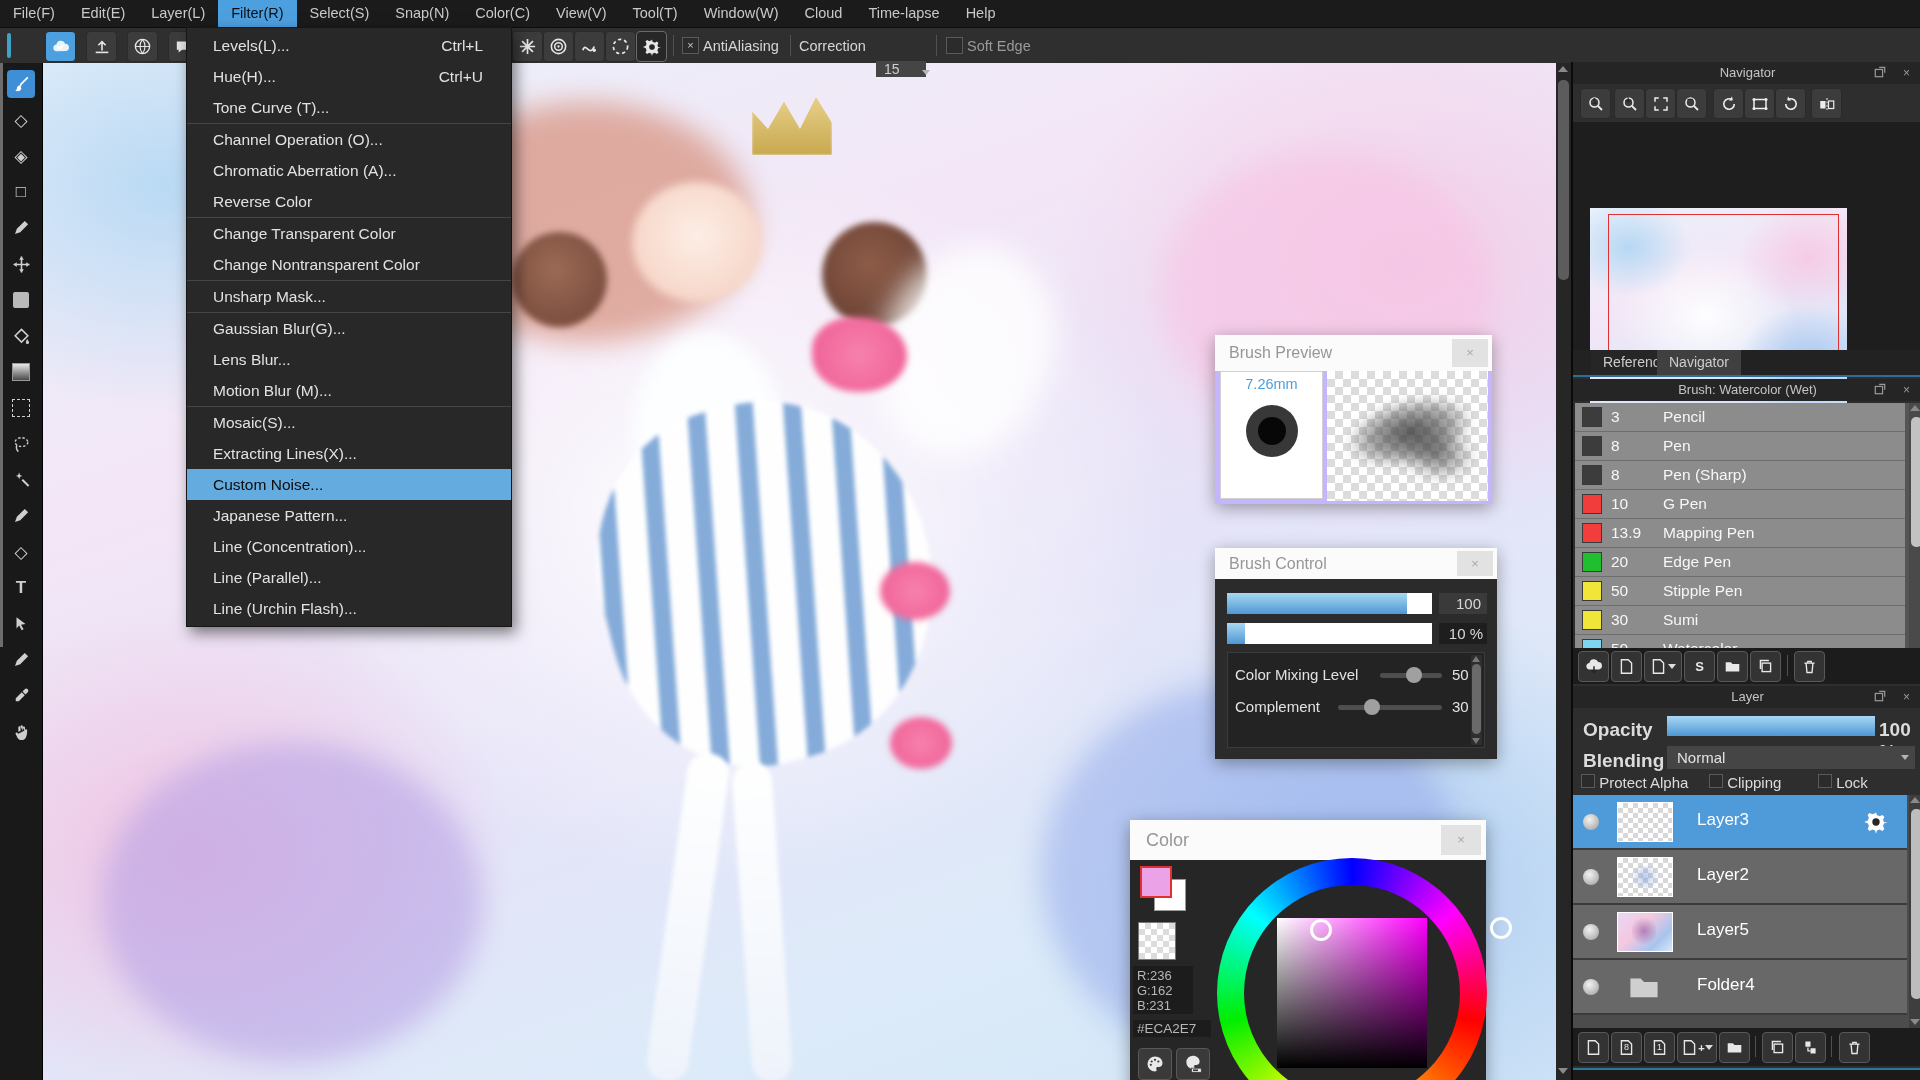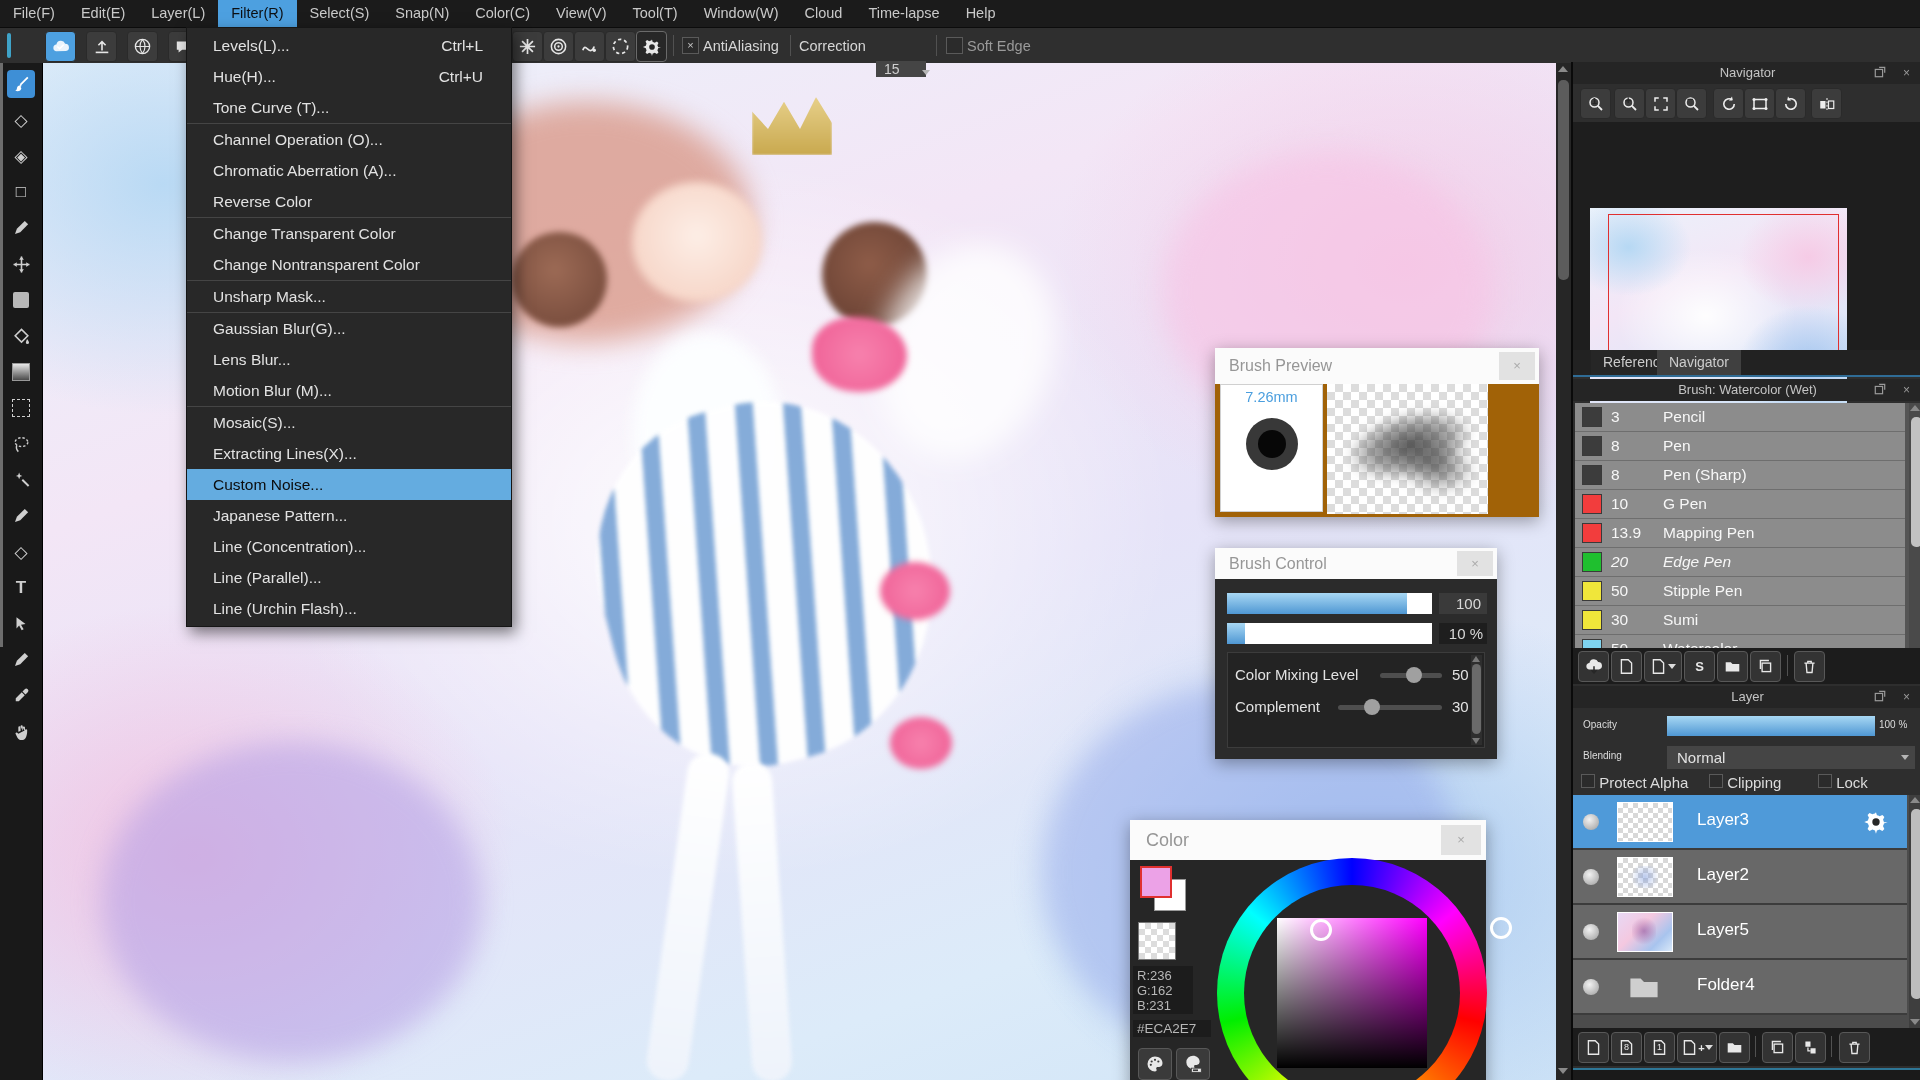--- a/index.html
+++ b/index.html
@@ -68,21 +68,21 @@
   .red-rect{position:absolute;left:18px;top:6px;right:8px;bottom:48px;border:1.5px solid #e03030;}
   .tab{position:absolute;top:0;height:25px;line-height:25px;font-size:14px;color:#cccccc;padding:0 12px;background:#262626;}
   .tab.active{background:#404040;}
   .brush-row{position:absolute;left:0;width:330px;height:28px;background:#8c8c8c;border-bottom:1px solid #6e6e6e;
              color:#f7f7f7;font-size:15.5px;line-height:28px;}
   .b-swatch{position:absolute;left:7px;top:4px;width:20px;height:20px;border:1px solid #3a3a3a;box-sizing:border-box;}
   .b-size{position:absolute;left:36px;width:44px;}
   .b-name{position:absolute;left:88px;}
   .act-btn{position:absolute;width:29px;height:29px;background:#333;border:1px solid #585858;border-radius:4px;
            display:flex;align-items:center;justify-content:center;color:#e8e8e8;font-size:13px;}
-  .lbl{font-size:10px;color:#dcdcdc;}
+  .lbl{font-size:19px;color:#dcdcdc;font-weight:bold;}
   .layer-row{position:absolute;left:0;width:334px;height:53px;background:#686868;border-bottom:2px solid #3c3c3c;}
   .layer-row.sel{background:#4f9ad9;}
   .vis-dot{position:absolute;left:10px;top:19px;width:16px;height:16px;border-radius:50%;
            background:radial-gradient(circle at 40% 35%,#f2f2f2,#9c9c9c);}
   .l-thumb{position:absolute;left:44px;top:7px;width:54px;height:38px;background:#fff;border:1px solid #fff;
            background:repeating-conic-gradient(#d8d8d8 0% 25%,#ffffff 0% 50%) 0 0/10px 10px;}
   .l-name{position:absolute;left:124px;top:15px;font-size:17px;color:#fff;}
   
   .fpanel{position:absolute;z-index:50;box-shadow:0 4px 16px rgba(0,0,0,.35);}
   .ftitle{position:absolute;left:0;top:0;width:100%;background:#fbfbfb;color:#969696;}
@@ -522,21 +522,21 @@
     <div class="brush-row" style="top:87px;">
         <span class="b-swatch" style="background-color: rgb(242, 61, 61);"></span>
         <span class="b-size">10</span>
         <span class="b-name">G Pen</span>
       </div>
     <div class="brush-row" style="top:116px;">
         <span class="b-swatch" style="background-color: rgb(242, 61, 61);"></span>
         <span class="b-size">13.9</span>
         <span class="b-name">Mapping Pen</span>
       </div>
-    <div class="brush-row" style="top:145px;font-style:italic;">
+    <div class="brush-row" style="top:145px;">
         <span class="b-swatch" style="background-color: rgb(31, 191, 47);"></span>
         <span class="b-size">20</span>
         <span class="b-name">Edge Pen</span>
       </div>
     <div class="brush-row" style="top:174px;">
         <span class="b-swatch" style="background-color: rgb(240, 230, 58);"></span>
         <span class="b-size">50</span>
         <span class="b-name">Stipple Pen</span>
       </div>
     <div class="brush-row" style="top:203px;">
@@ -704,21 +704,21 @@
     <div class="tb-sep" style="left:258px;top:8px;"></div>
     <div class="act-btn" style="left:266px;top:4px;">
         <svg width="17" height="17">
           <use href="#i-trash"></use>
         </svg>
       </div>
   </div>
   <div class="abs" style="left:0;top:1006px;width:349px;height:12px;background:#1a1a1a;border-top:2px solid #2e7696;"></div>
 </div>
 
-<div class="fpanel" style="left:1215px;top:348px;width:324px;height:169px;background:#a16207;">
+<div class="fpanel" style="left:1215px;top:335px;width:277px;height:169px;background:#c4b5fd;">
   <div class="ftitle" style="height:36px;font-size:16px;line-height:36px;padding-left:14px;box-sizing:border-box;">
     <span>Brush Preview</span>
   </div>
   <div class="fclose" style="right:4px;top:4px;width:36px;height:28px;line-height:28px;font-size:13px;">×</div>
   <div class="abs" style="left:5px;top:36px;width:103px;height:128px;background:#fff;border:1px solid #d0d0d0;box-sizing:border-box;">
     <div style="text-align:center;color:#4a9ede;font-size:14.5px;margin-top:4px;">7.26mm</div>
     <div class="abs" style="left:25px;top:33px;width:52px;height:52px;border-radius:50%;background:#383838;">
       <div class="abs" style="left:12px;top:12px;width:28px;height:28px;border-radius:50%;background:#070707;"></div>
     </div>
   </div>

